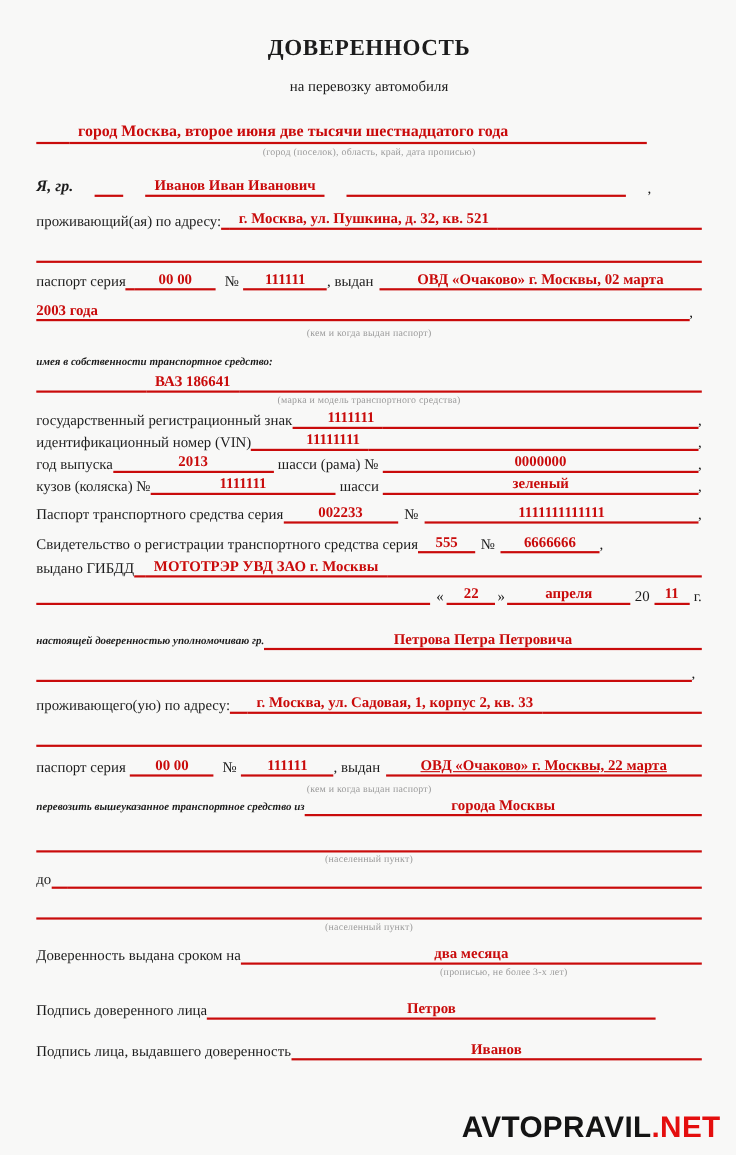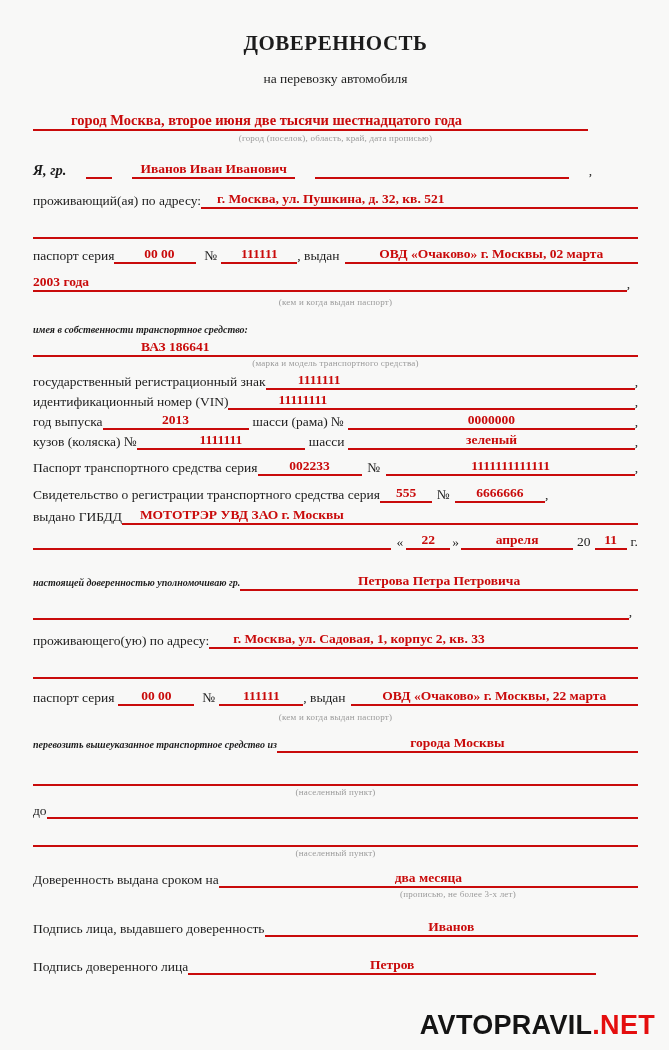--- a/index.html
+++ b/index.html
@@ -191,25 +191,25 @@
     <div class="r" style="margin-top:12px;">
       <span class="fl"></span>
     </div>
 
     <div class="r" style="margin-top:8px;">
       <span class="lb">паспорт серия</span>
       <span class="val" style="min-width:76px;margin-left:4px;">00 00</span>
       <span class="lb" style="margin:0 4px 0 8px;">№</span>
       <span class="val" style="min-width:84px;">111111</span>
       <span class="lb">, выдан</span>
-      <span class="vfill" style="margin-left:5px;">ОВД «Очаково» г. Москвы, 22 марта</span>
+      <span class="vfill" style="margin-left:5px;text-decoration:underline;">ОВД «Очаково» г. Москвы, 22 марта</span>
     </div>
     <div class="cap" style="margin-top:5px;">(кем и когда выдан паспорт)</div>
 
-    <div class="r" style="margin-top:11px;">
+    <div class="r" style="">
       <span class="bi">перевозить вышеуказанное транспортное средство из</span>
       <span class="vfill">города Москвы</span>
     </div>
     <div class="r" style="margin-top:15px;">
       <span class="fl"></span>
     </div>
     <div class="cap">(населенный пункт)</div>
 
     <div class="r" style="margin-top:3px;">
       <span class="lb">до</span>
@@ -223,27 +223,27 @@
 
     <div class="r" style="margin-top:10px;">
       <span class="lb">Доверенность выдана сроком на</span>
       <span class="vfill">два месяца</span>
     </div>
     <div class="r" style="min-height:12px;">
       <span style="flex:0 0 245px;"></span>
       <span class="cap" style="flex:1;">(прописью, не более 3-х лет)</span>
     </div>
 
+    <div class="r" style="margin-top:19px;margin-right:42px;">
+      <span class="lb">Подпись доверенного лица</span>
+      <span class="vfill">Петров</span>
+    </div>
     <div class="r" style="margin-top:18px;">
       <span class="lb">Подпись лица, выдавшего доверенность</span>
       <span class="vfill">Иванов</span>
-    </div>
-    <div class="r" style="margin-top:19px;margin-right:42px;">
-      <span class="lb">Подпись доверенного лица</span>
-      <span class="vfill">Петров</span>
     </div>
 
   </div>
 
   <div class="footer">
     <span class="black">AVTOPRAVIL</span><span class="red">.NET</span>
   </div>
 </div>
 
 </body></html>

